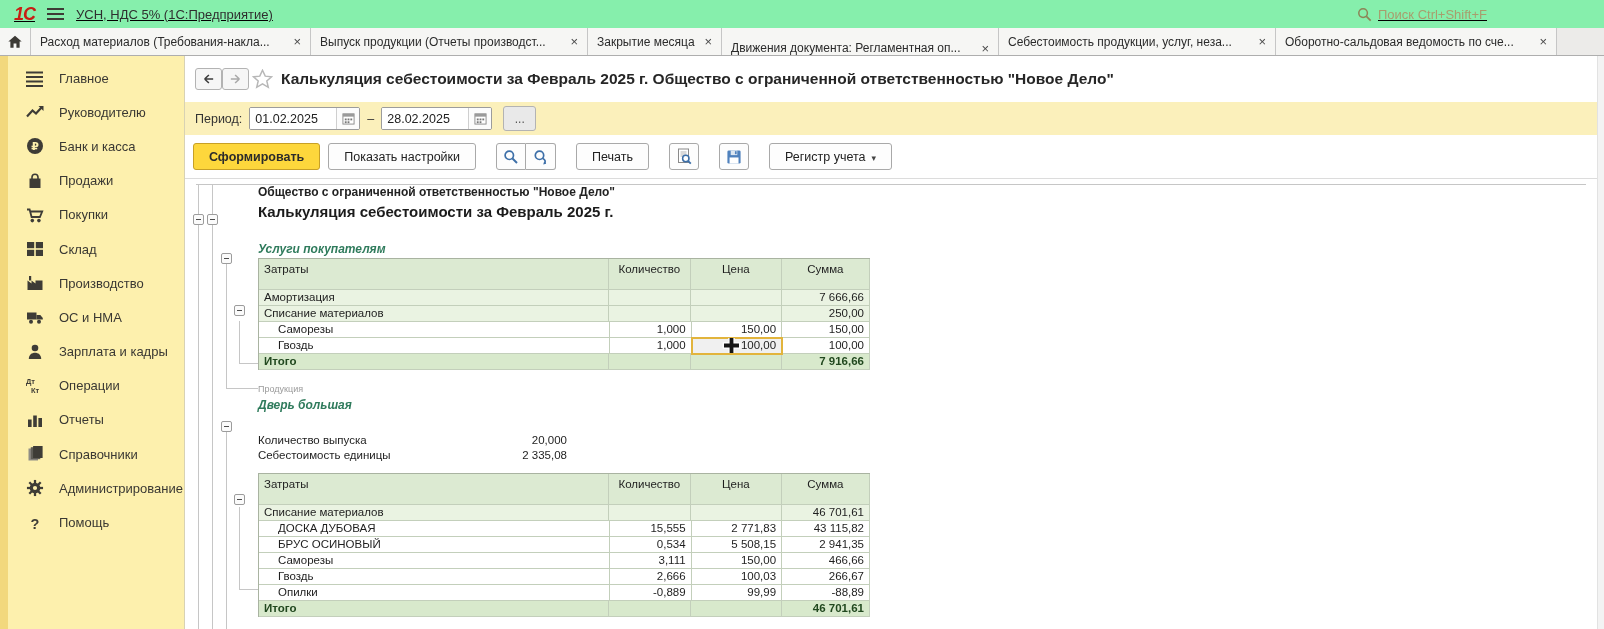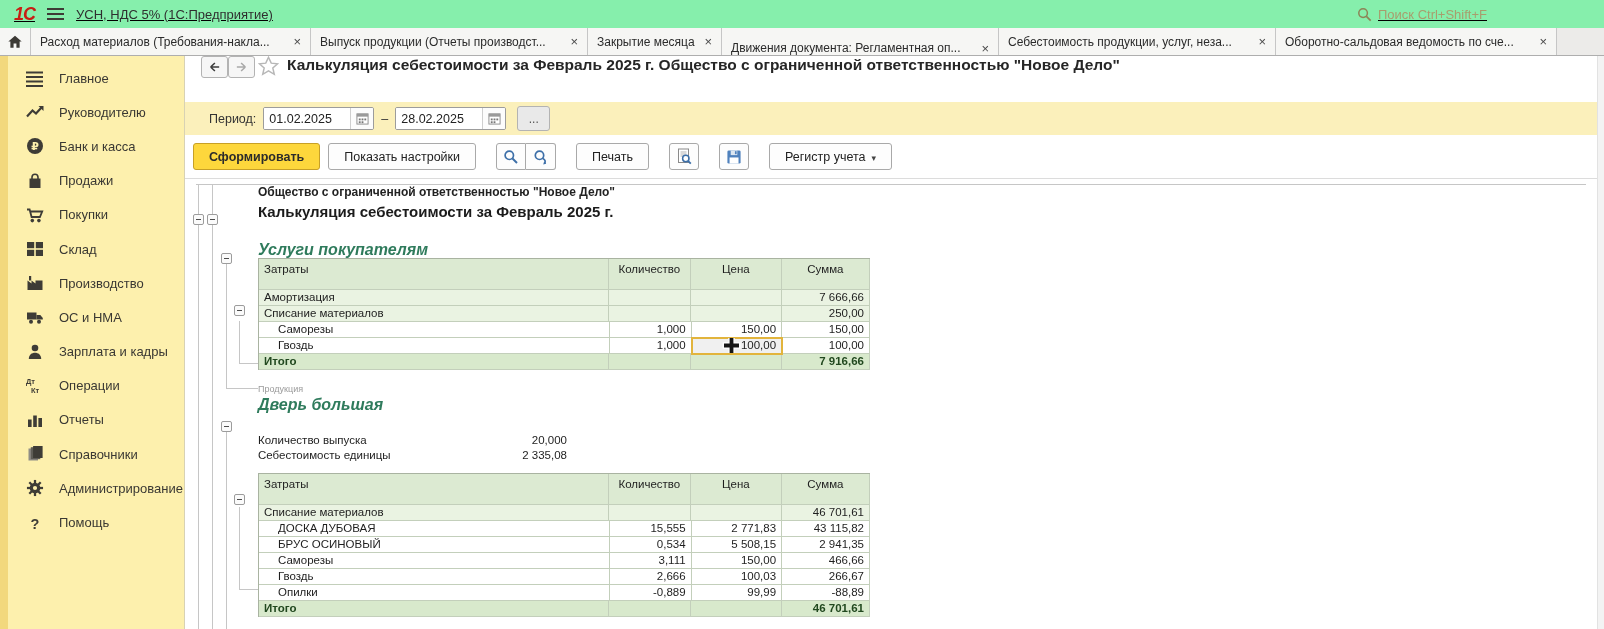--- a/index.html
+++ b/index.html
@@ -45,31 +45,31 @@
     padding-left:25px; font-size:13px; color:#3a3833; cursor:default; }
   .side-icon { width:19px; height:19px; display:flex; align-items:center;
     justify-content:center; flex:none; }
 
   .content { flex:1; display:flex; flex-direction:column; background:#fff;
     position:relative; min-width:0; }
   .vscroll { position:absolute; right:0; top:0; bottom:0; width:7px;
     background:#f3f3f3; border-left:1px solid #e2e2e2; }
 
   
-  .titlerow { height:46px; display:flex; padding-left:16px;
+  .titlerow { height:46px; display:flex; align-items:center; padding-left:10px;
     flex:none; }
   .navbtn { width:27px; height:22px; border:1px solid #b3b3b3; border-radius:3px;
     background:#f6f6f6; display:flex; align-items:center; justify-content:center; }
   .star-wrap { width:26px; display:flex; justify-content:center; }
   .page-title { font-size:15.5px; font-weight:bold; color:#262626; margin-left:6px;
     white-space:nowrap; }
 
   
   .periodrow { height:33px; background:#fbf0bb; display:flex; align-items:center;
-    padding-left:24px; gap:7px; font-size:12.5px; color:#333; flex:none; }
+    padding-left:10px; gap:7px; font-size:12.5px; color:#333; flex:none; }
   .date-wrap { display:flex; height:23px; border:1px solid #9c9c9c;
     border-radius:2px; background:#fff; overflow:hidden; }
   .date-wrap input { width:86px; border:none; outline:none; padding:0 5px;
     font-size:12.5px; font-family:inherit; color:#222; }
   .cal-btn { width:23px; border-left:1px solid #cfcfcf; background:#fcfcfc;
     display:flex; align-items:center; justify-content:center; }
   .more-btn { width:33px; height:25px; border:1px solid #b3b3b3; border-radius:3px;
     background:#e9e9e9; color:#555; font-size:12px; margin-left:4px; }
 
   
@@ -93,21 +93,21 @@
   .tl { position:absolute; background:#c6c6c6; }
   .mbox { position:absolute; width:11px; height:11px; border:1px solid #9c9c9c;
     background:#fbfbfb; border-radius:2px; z-index:3; }
   .mbox::after { content:""; position:absolute; left:2px; right:2px; top:4px;
     height:1px; background:#4d4d4d; }
 
   .rinner { position:absolute; left:73px; top:6px; width:714px; }
   .company { font-size:12px; font-weight:bold; color:#222; line-height:15px; }
   .rtitle { font-size:15px; font-weight:bold; color:#1b1b1b; margin-top:2px;
     line-height:20px; }
-  .sect { font-style:italic; font-weight:bold; font-size:16px; color:#2f7b5c; }
+  .sect { font-style:italic; font-weight:bold; font-size:12px; color:#2f7b5c; }
   .sect1 { margin-top:20px; line-height:15px; margin-bottom:1px; }
   .tag { margin-top:14px; font-size:9px; color:#9a9a9a; line-height:10px; }
   .sect2 { margin-top:3px; line-height:16px; }
   .info { margin-top:20px; font-size:11.5px; color:#1e1e1e; }
   .info-row { display:flex; line-height:15px; }
   .info-label { width:215px; }
   .info-val { width:94px; text-align:right; }
 
   .rtable { width:612px; border-left:1px solid #a9b3a1; border-top:1px solid #a9b3a1;
     font-size:11.5px; color:#1e1e1e; margin-top:10px; }

